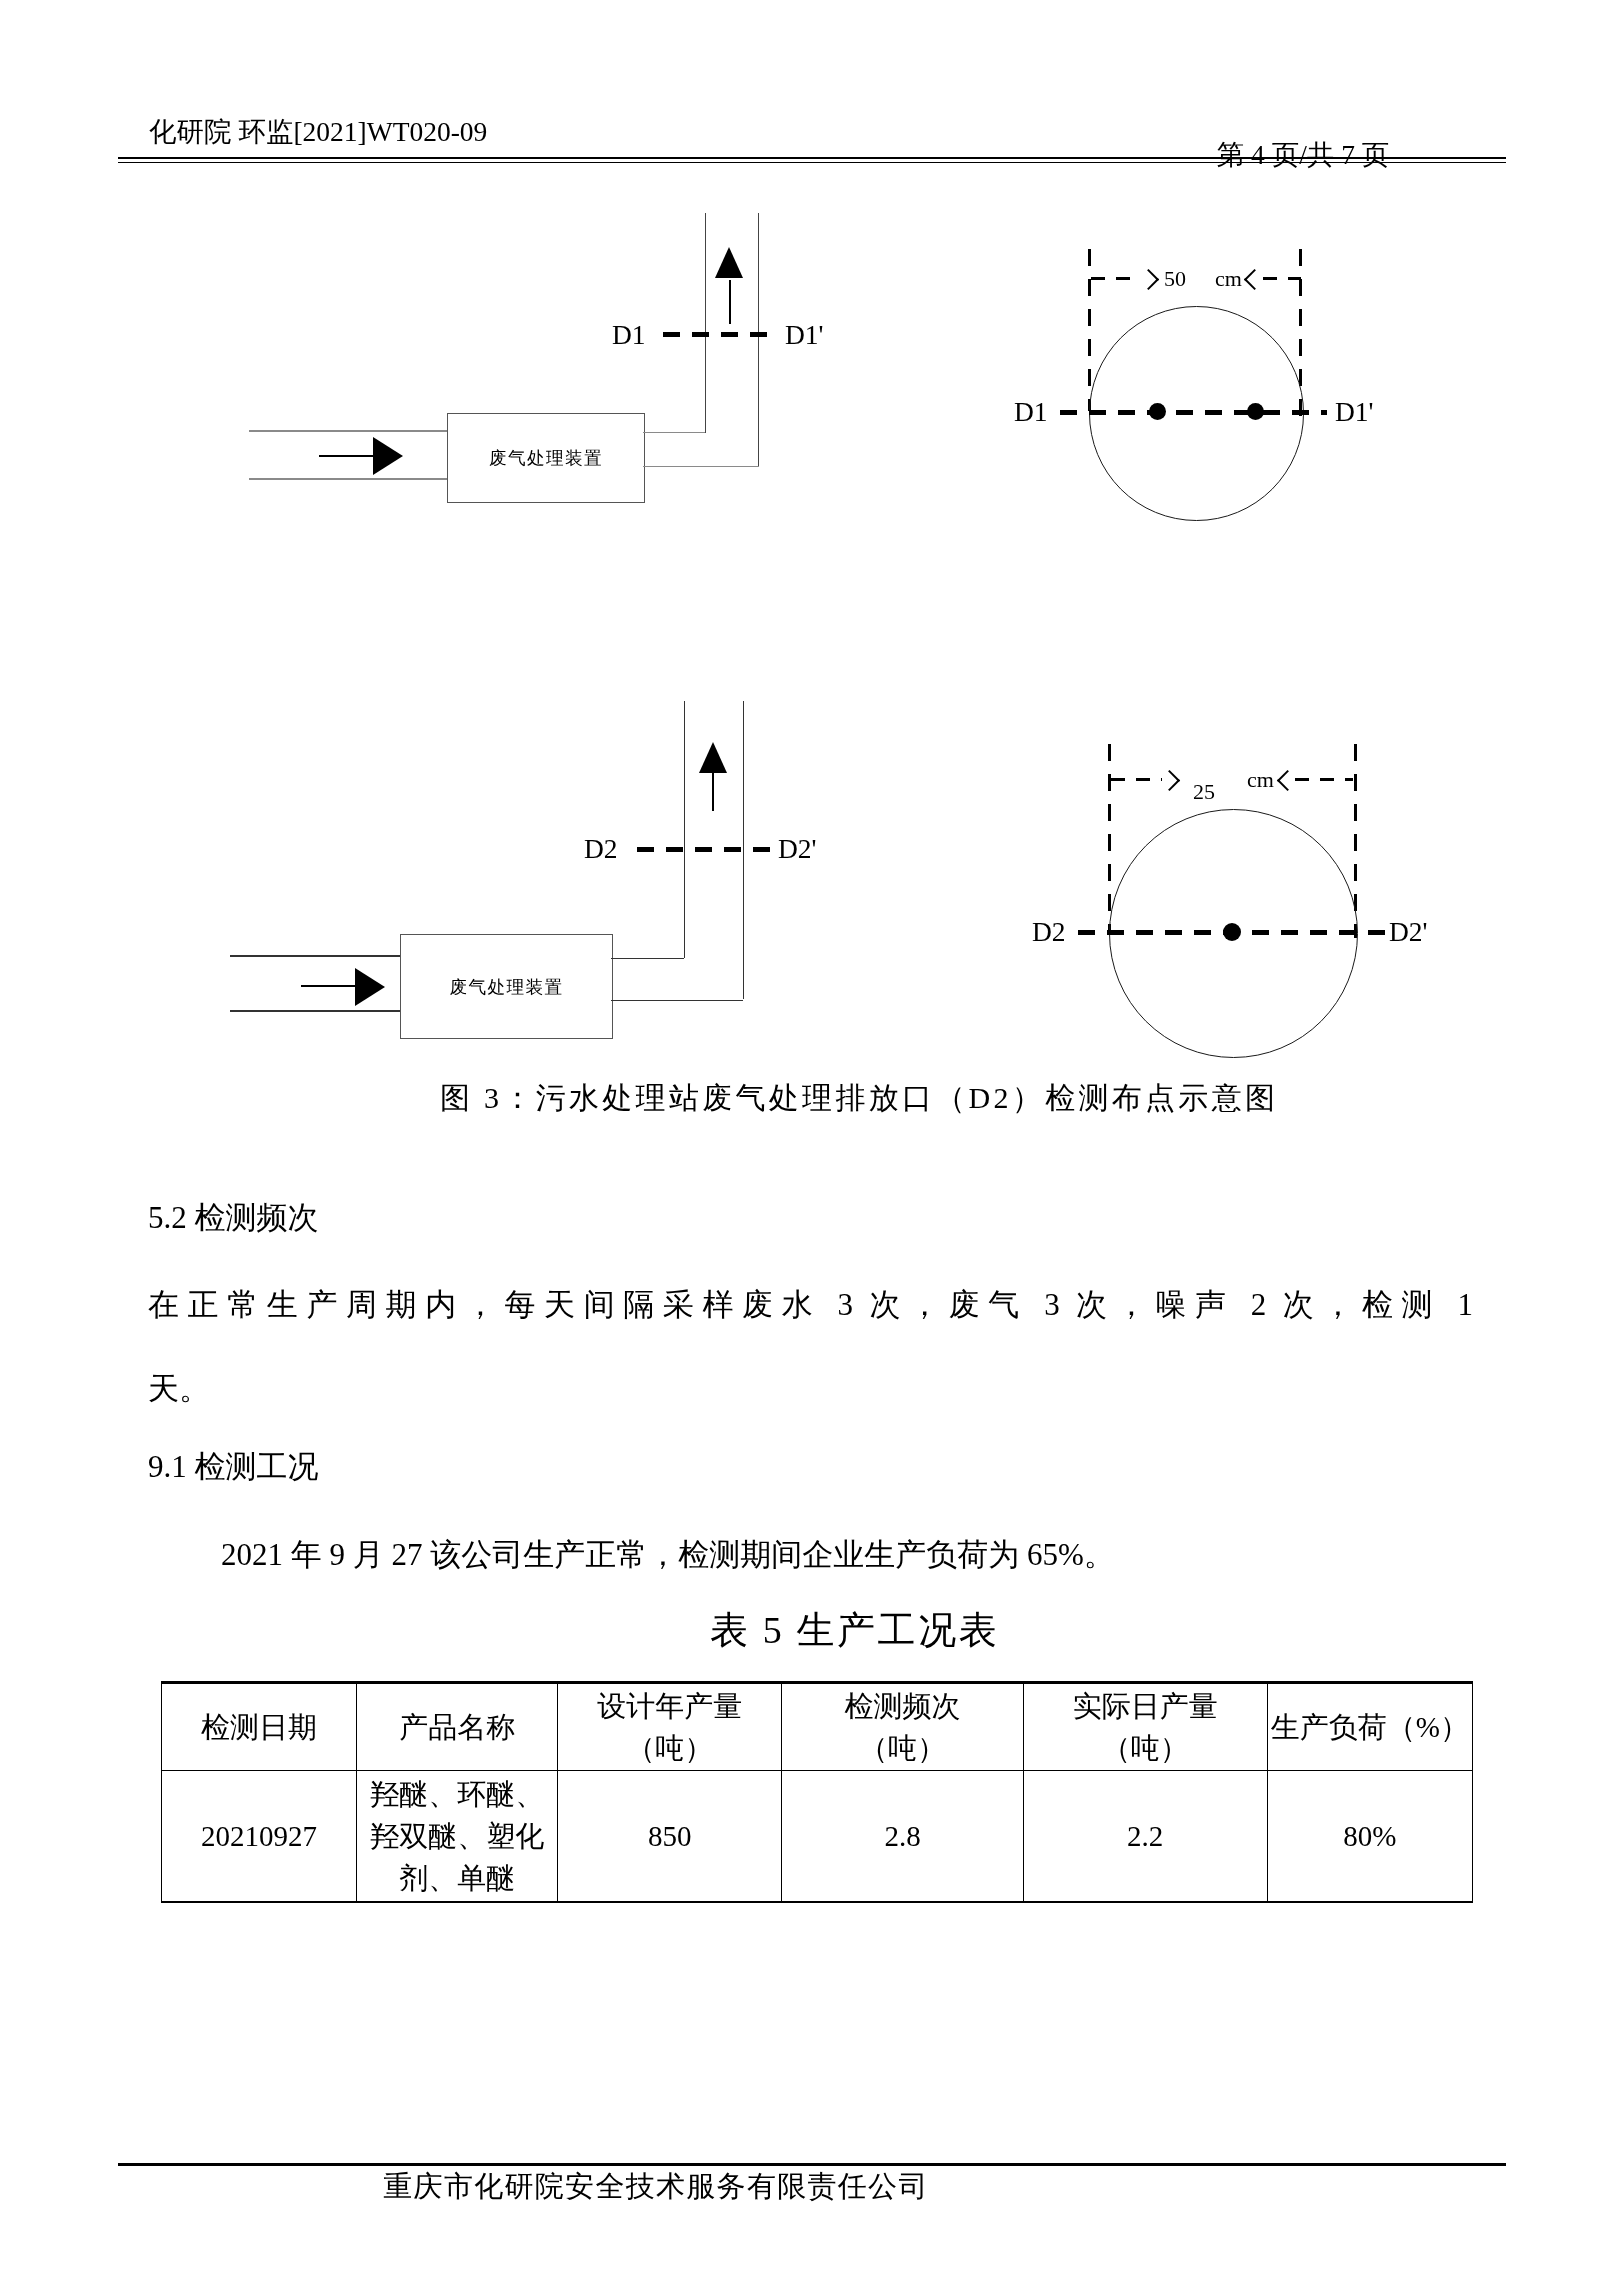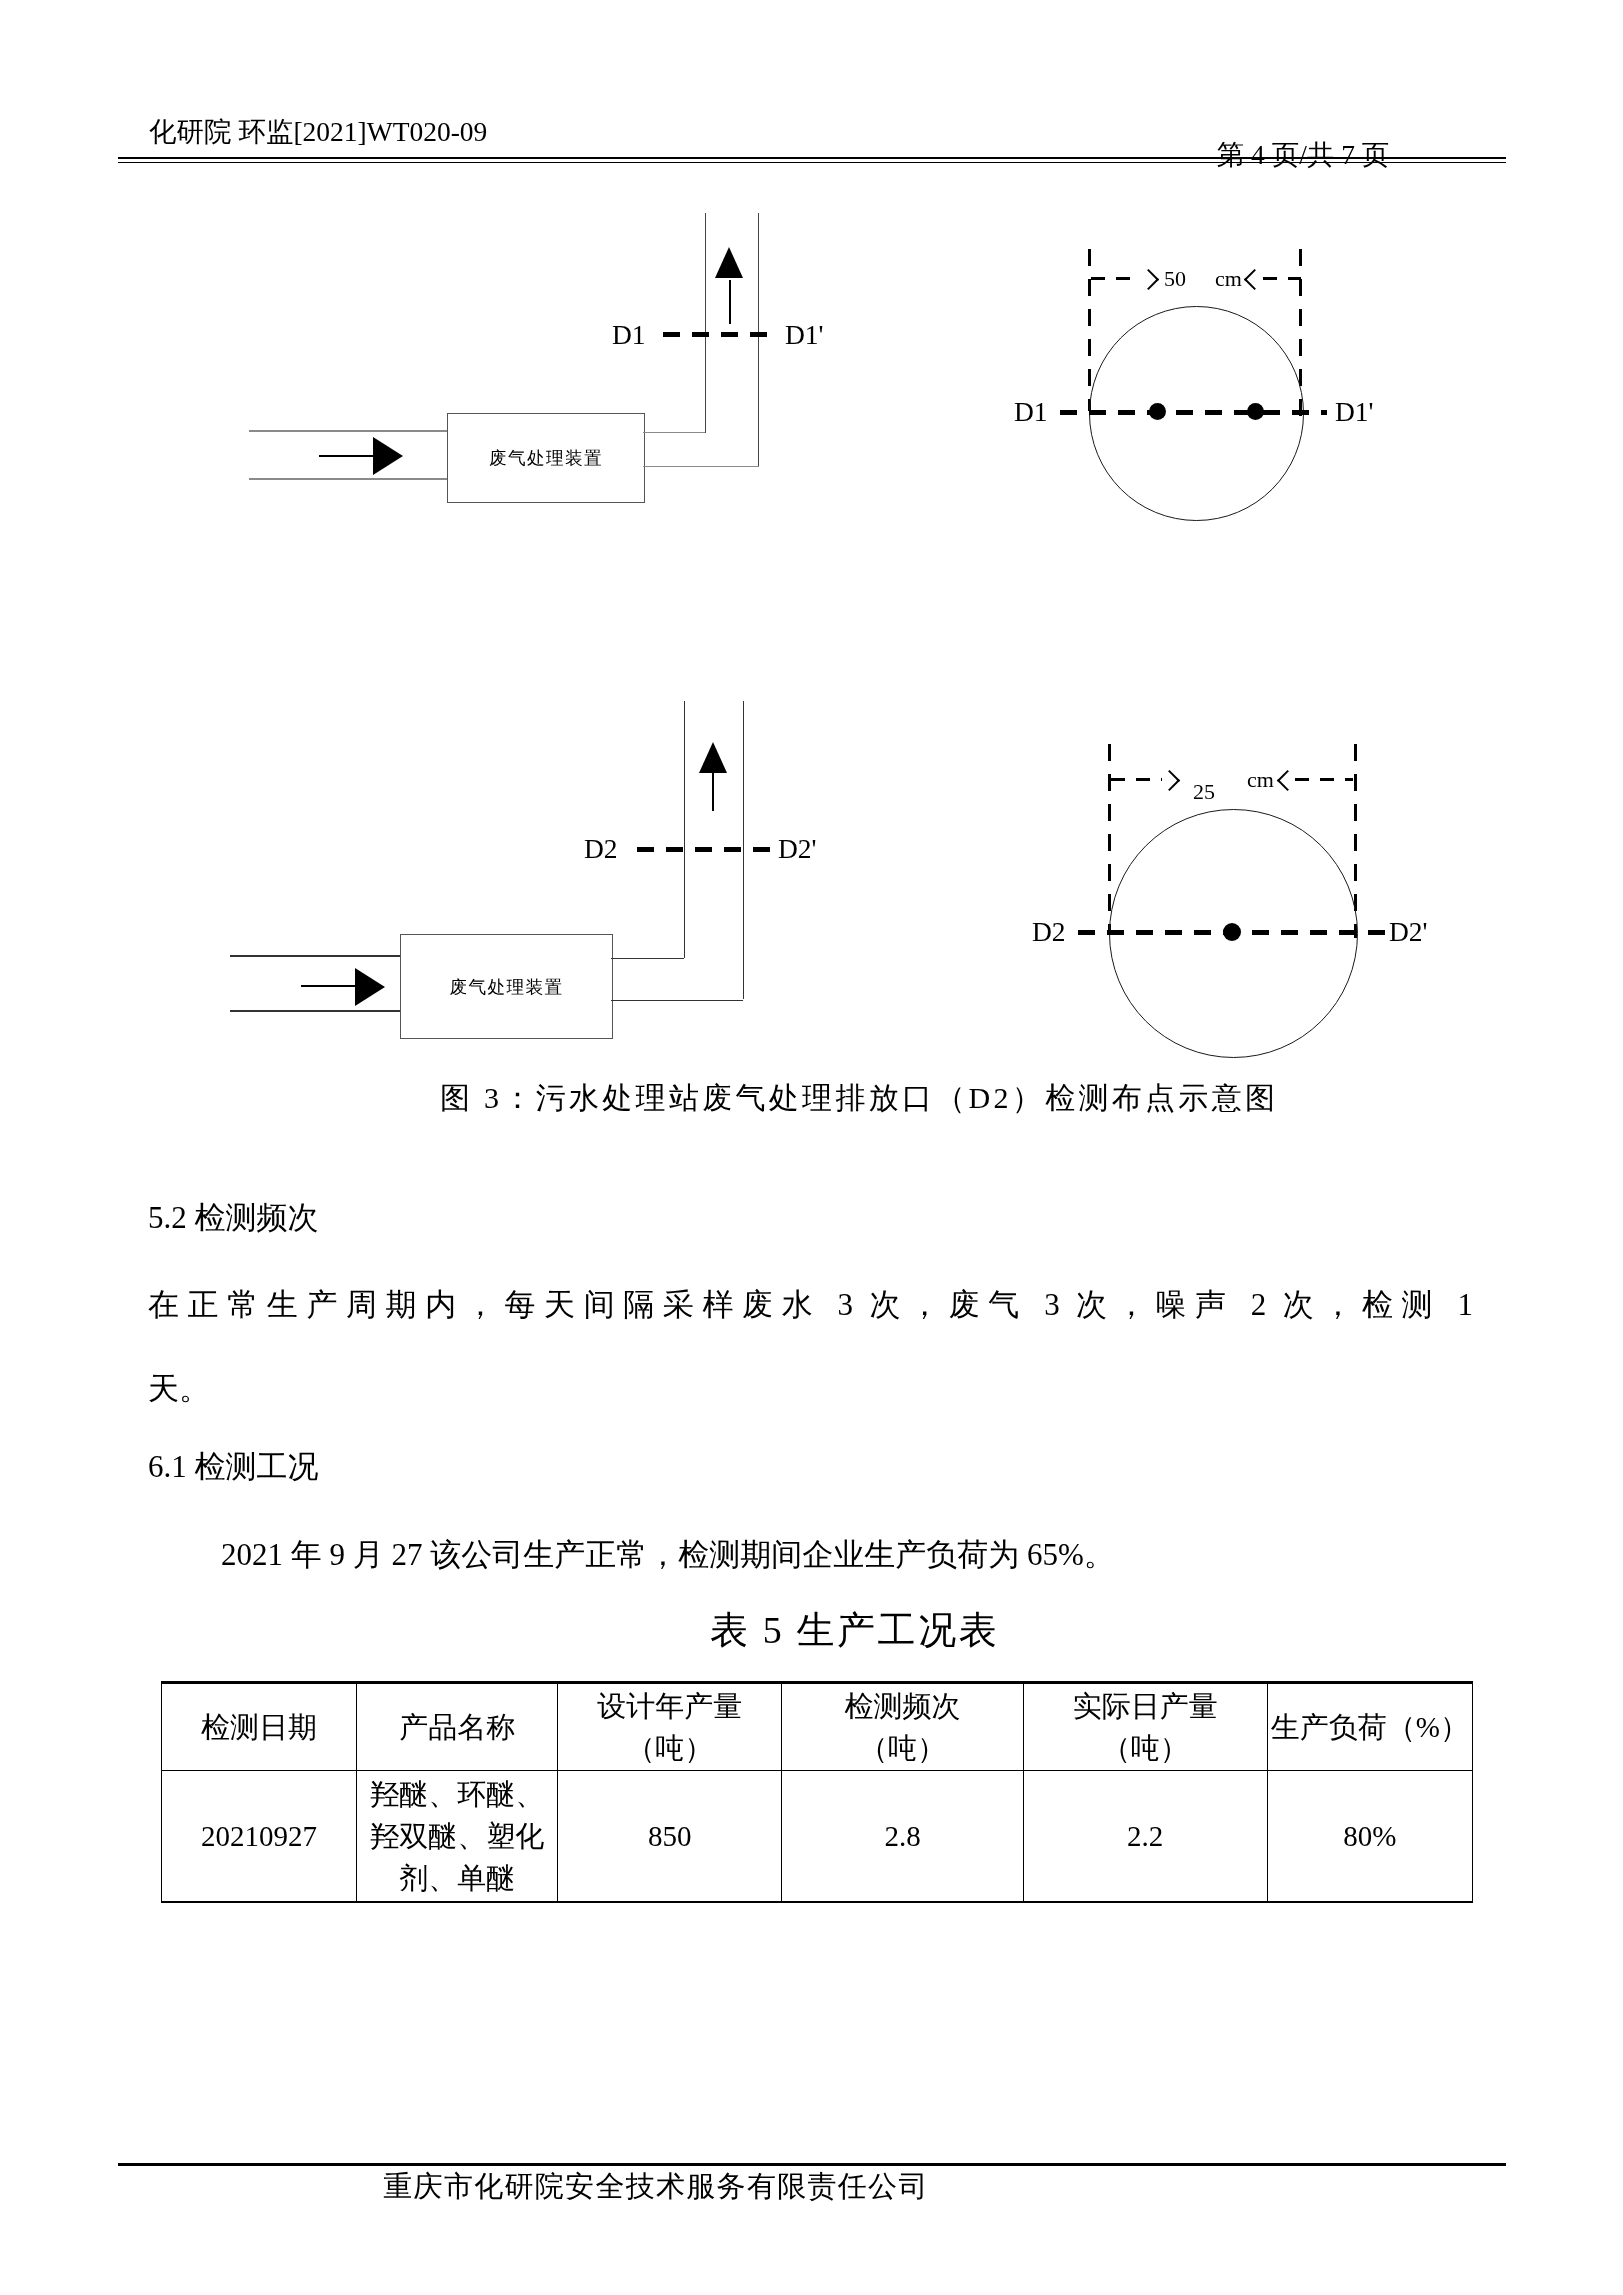--- a/index.html
+++ b/index.html
@@ -108,21 +108,21 @@
   <div class="dot" style="left:1223px;top:923px;width:18.3px;height:18.3px;"></div>
   <div class="dlabel" style="left:1032px;top:918px;">D2</div>
   <div class="dlabel" style="left:1389px;top:918px;">D2'</div>
 
   <div class="caption" style="left:440px;top:1083px;">图 3：污水处理站废气处理排放口（D2）检测布点示意图</div>
 
   <div class="heading" style="left:148px;top:1202px;">5.2 检测频次</div>
   <div class="bodyline just" style="left:148px;top:1285px;width:1325px;">在正常生产周期内，每天间隔采样废水 3 次，废气 3 次，噪声 2 次，检测 1</div>
   <div class="bodyline" style="left:148px;top:1369px;">天。</div>
 
-  <div class="heading" style="left:148px;top:1451px;">6.1 检测工况</div>
+  <div class="heading" style="left:148px;top:1451px;">9.1 检测工况</div>
   <div class="bodyline" style="left:221px;top:1535px;">2021 年 9 月 27 该公司生产正常，检测期间企业生产负荷为 65%。</div>
 
   <div class="tbl-title">表 5 生产工况表</div>
 
   <table class="t5">
     <colgroup>
       <col style="width:195px">
         <col style="width:201px">
         <col style="width:224px">
       <col style="width:241px">

